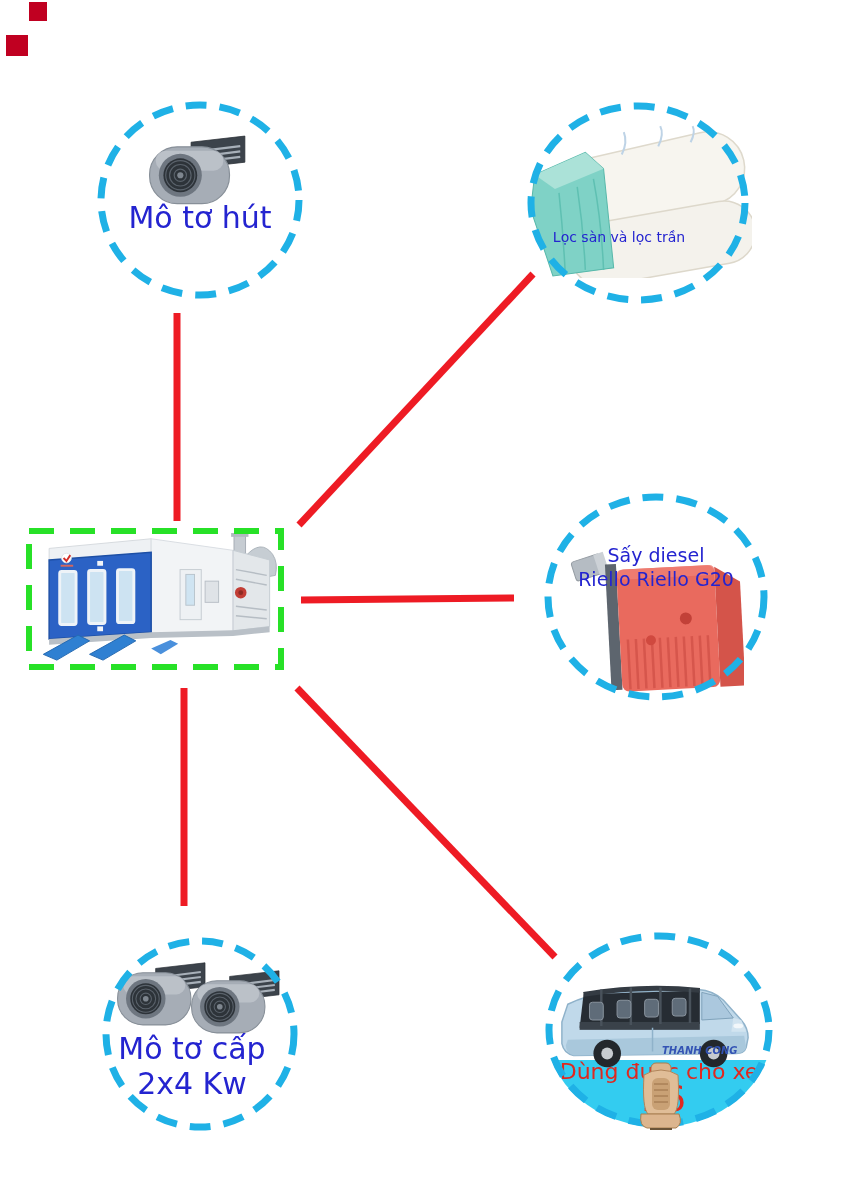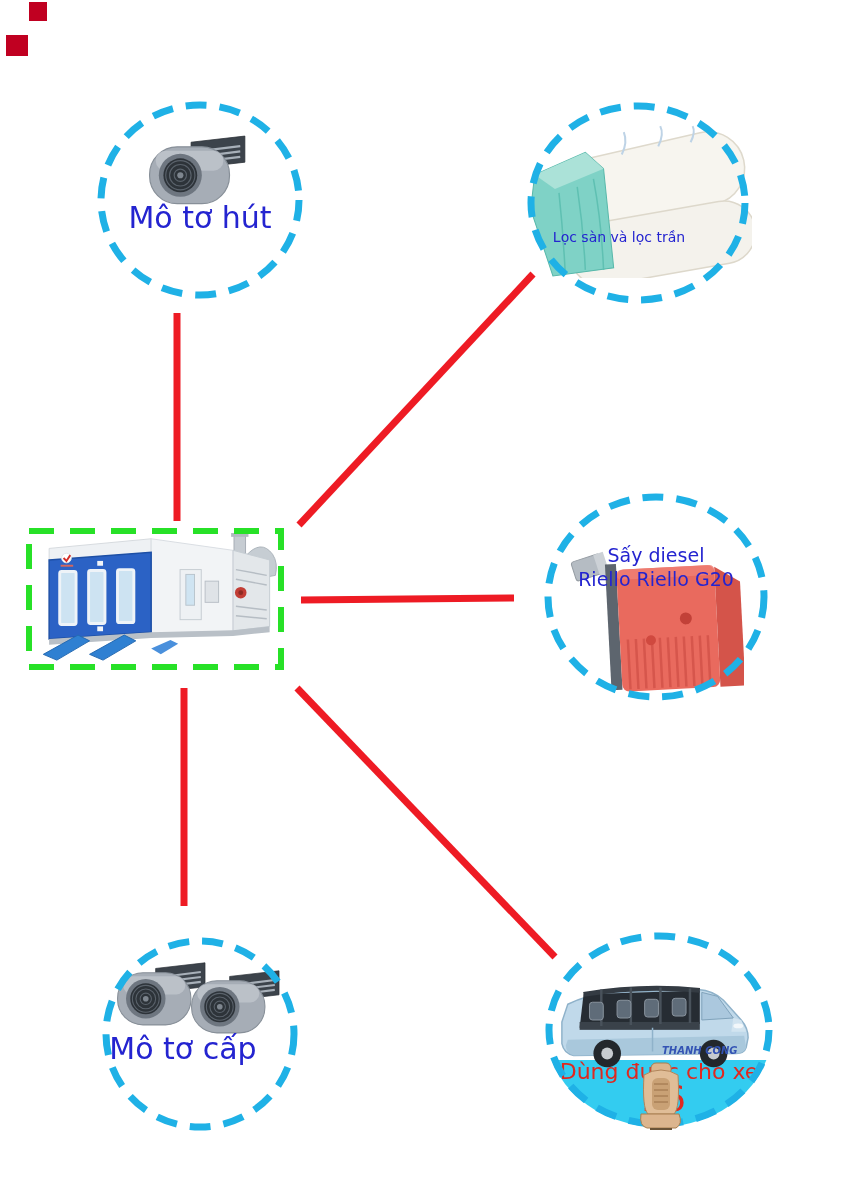--- a/index.html
+++ b/index.html
@@ -11,21 +11,21 @@
   .node-ellipse{fill:none;stroke:var(--node-border,#1fb1e6);stroke-width:7;stroke-dasharray:21 13;}
   .booth-rect{fill:none;stroke:var(--booth-border,#27e127);stroke-width:6;stroke-dasharray:25 16;}
   .connector{stroke:var(--connector-line,#ee1b24);stroke-width:7;}
   
   .lbl{position:absolute;text-align:center;line-height:1.15;z-index:6;white-space:nowrap;}
   .blue-label{color:var(--label-blue,#2424d0);}
   .red-label{color:var(--label-red,#e02820);}
   #n1-label{left:98px;top:201px;width:204px;font-size:30px;}
   #n2-label{left:524px;top:229px;width:190px;font-size:14px;}
   #n3-label{left:538px;top:544px;width:236px;font-size:19px;line-height:1.25;}
-  #n4-label{left:86px;top:1031px;width:194px;font-size:30px;line-height:1.17;}
+  #n4-label{left:95px;top:1031px;width:194px;font-size:30px;line-height:1.17;}
   
   .img{position:absolute;z-index:2;}
   
   #vehicle-clip{position:absolute;left:546px;top:933px;width:226px;height:194px;border-radius:50%;
                 overflow:hidden;z-index:3;}
   .cyan-band{position:absolute;left:0;top:127px;width:100%;height:67px;background:var(--vehicle-band-fill,#33ccf0);}
   #vehicle-label{position:absolute;left:0;top:126px;width:100%;text-align:center;font-size:22px;z-index:4;white-space:nowrap;}
   #vehicle-number{position:absolute;left:10px;top:145px;width:130px;text-align:right;font-size:36px;z-index:4;}
   #vehicle-watermark{position:absolute;left:116px;top:112px;font-size:10px;font-weight:bold;font-style:italic;
                      color:#3353b4;z-index:4;white-space:nowrap;}
@@ -182,20 +182,21 @@
     <circle cx="42" cy="55" r="22" fill="#2d3339"></circle>
     <g stroke="#5a626b" stroke-width="1.5" fill="none">
       <circle cx="42" cy="55" r="8"></circle>
         <circle cx="42" cy="55" r="14"></circle>
         <circle cx="42" cy="55" r="19"></circle>
     </g>
     <circle cx="42" cy="55" r="4" fill="#7e868f"></circle>
   </svg>
   <div id="n4-label" class="lbl blue-label">
     <div>Mô tơ cấp</div>
+    <div>2x4 Kw</div>
   </div>
 
   <div id="vehicle-clip">
     <div class="cyan-band"></div>
     <svg style="position:absolute;left:8px;top:30px;width:202px;height:112px;" viewBox="0 0 205 110">
       <path d="M8,58 L14,40 Q34,30 58,28 L146,25 Q162,26 172,36 L190,56 Q197,64 197,74 L195,84 Q193,90 185,90 L20,92 Q10,90 8,80 Z" fill="#c0d9ea" stroke="#8fb2ca" stroke-width="1.5"></path>
       <path d="M30,30 L148,26 L148,60 L26,64 Z" fill="#262c33"></path>
       <rect x="26" y="58" width="122" height="8" fill="#3a424a"></rect>
       <path d="M30,30 Q90,20 148,26" stroke="#343b43" stroke-width="5" fill="none"></path>
       <g stroke="#49525b" stroke-width="2.5">

